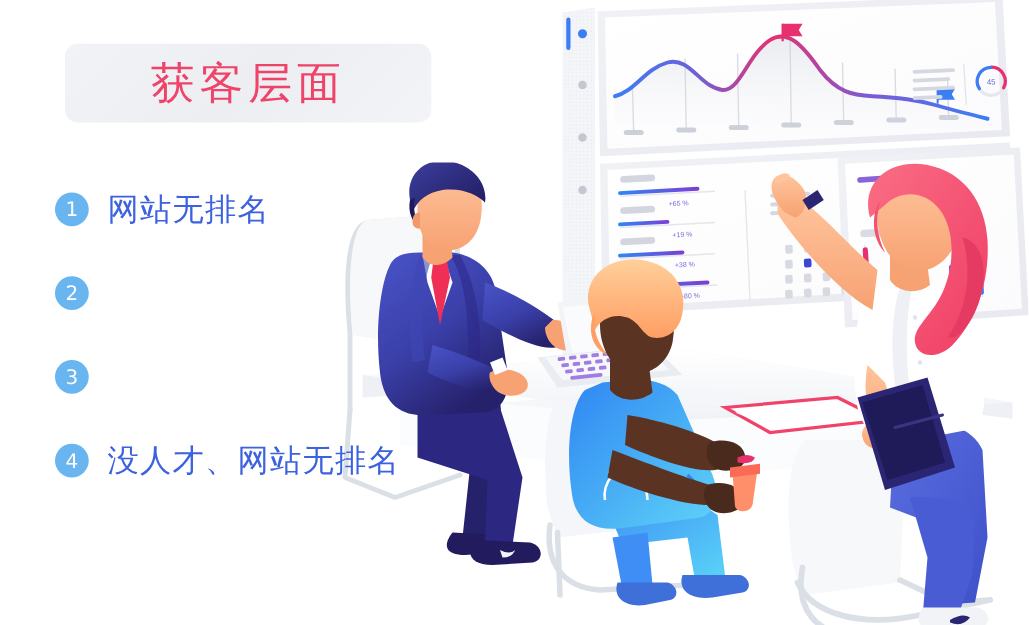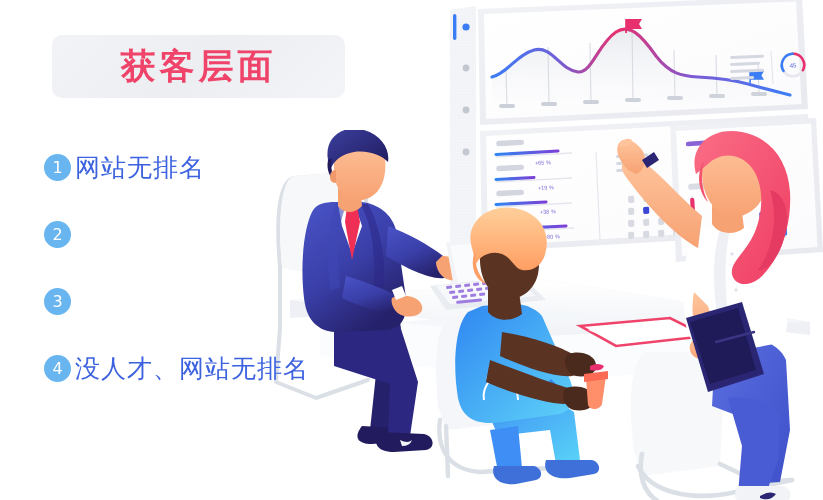--- a/index.html
+++ b/index.html
@@ -11,34 +11,34 @@
   #stage{position:absolute;left:0;top:0;width:823px;height:500px;overflow:hidden;background:#fff;}
 
   
   .title-plate{
     position:absolute;left:52px;top:35px;width:293px;height:63px;
     background:linear-gradient(135deg,#f2f3f6 0%,#eceef2 50%,#f3f4f7 100%);
     border-radius:10px;
     display:flex;align-items:center;justify-content:center;
   }
   .title-plate .title-text{
-    font-size:35px;font-weight:bold;color:#f0436a;letter-spacing:4px;
+    font-size:35px;font-weight:normal;color:#f0436a;letter-spacing:4px;
     font-family:"DejaVu Sans","Liberation Sans",sans-serif;
   }
 
   .bullet-list{position:absolute;left:44px;top:152px;width:330px;}
   .bullet-row{display:flex;align-items:center;height:30px;margin-bottom:37px;}
   .bullet-badge{
     width:27px;height:27px;border-radius:50%;
     background:#68b5f0;color:#ffffff;
     font-size:16px;line-height:27px;text-align:center;
     flex:0 0 auto;font-family:"DejaVu Sans",sans-serif;
   }
   .bullet-label{
-    margin-left:4px;font-size:25px;color:#3c62e0;letter-spacing:1px;
+    margin-left:15px;font-size:25px;color:#3c62e0;letter-spacing:1px;
     font-family:"DejaVu Sans","Liberation Sans",sans-serif;white-space:nowrap;
   }
 
   
   #board{position:absolute;left:430px;top:0px;width:393px;height:330px;}
   .board-svg{position:absolute;left:0;top:0;}
 
   
   #scene{position:absolute;left:250px;top:130px;width:573px;height:370px;}
   .scene-svg{position:absolute;left:0;top:0;}

